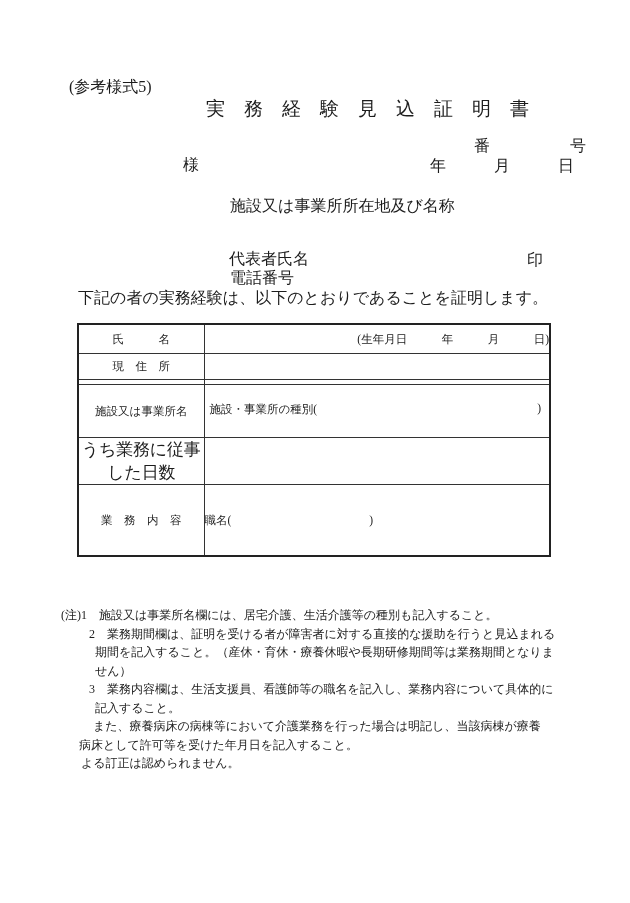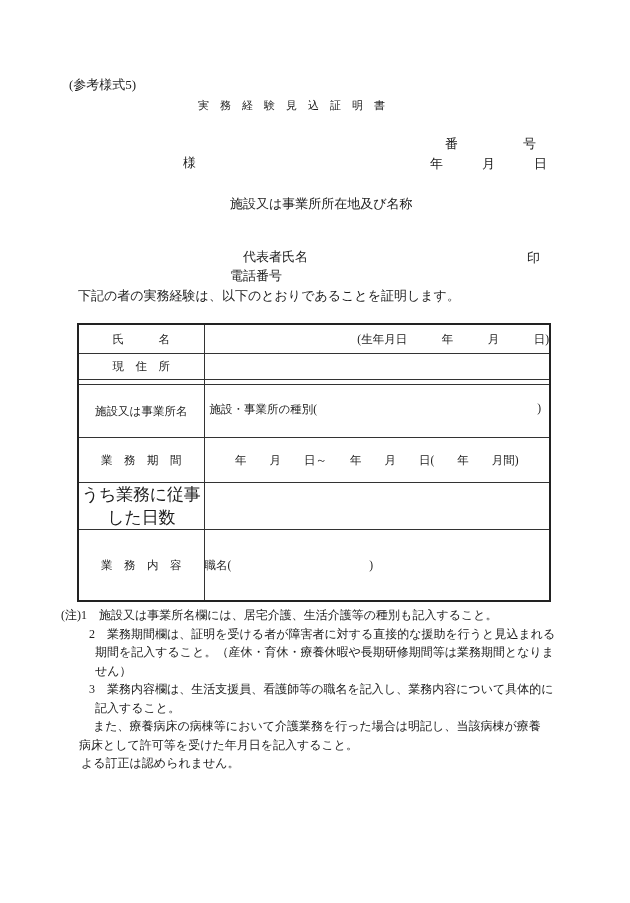--- a/index.html
+++ b/index.html
@@ -4,28 +4,28 @@
 <style>
   html,body{margin:0;padding:0;background:#e8e8e8;}
   .page{
     position:relative;
     width:630px;height:903px;
     background:#ffffff;
     font-family:"Liberation Serif","DejaVu Serif",serif;
     color:#1c1c1c;
     overflow:hidden;
   }
-  .abs{position:absolute;white-space:nowrap;font-size:13px;line-height:1.2;}
+  .abs{position:absolute;white-space:nowrap;font-size:16px;line-height:1.2;}
   .form-label{left:69px;top:77px;}
-  .doc-title{left:198px;top:99px;font-size:11px;}
-  .number-line{left:445px;top:136px;}
+  .doc-title{left:206px;top:99px;font-size:19px;font-family:Liberation Mono, monospace;}
+  .number-line{left:474px;top:136px;}
   .addressee{left:183px;top:155px;}
   .date-line{left:430px;top:156px;}
   .office-line{left:230px;top:196px;}
-  .rep-line{left:243px;top:249px;}
+  .rep-line{left:229px;top:249px;}
   .seal{left:527px;top:250px;}
   .phone-line{left:230px;top:268px;}
   .certify{left:78px;top:288px;}
 
   table.form{
     position:absolute;left:77px;top:323px;
     width:474px;border-collapse:collapse;table-layout:fixed;
     font-size:11.5px;color:#1c1c1c;
   }
   table.form{border:2px solid #222;}
@@ -93,24 +93,20 @@
     </tr>
     <tr class="r3">
       <td class="lab">施設又は事業所名</td>
       <td class="fac">
         <div class="typeline">
           <span>施設・事業所の種別(</span>
           <span>)</span>
         </div>
       </td>
     </tr>
-    <tr class="r4">
-      <td class="lab">業　務　期　間</td>
-      <td class="period">年　　月　　日～　　年　　月　　日(　　年　　月間)</td>
-    </tr>
     <tr class="r5">
       <td class="lab lab-small">うち業務に従事した日数</td>
       <td></td>
     </tr>
     <tr class="r6">
       <td class="lab">業　務　内　容</td>
       <td class="duties">職名(　　　　　　　　　　　　)</td>
     </tr>
   </tbody>
     </table>

